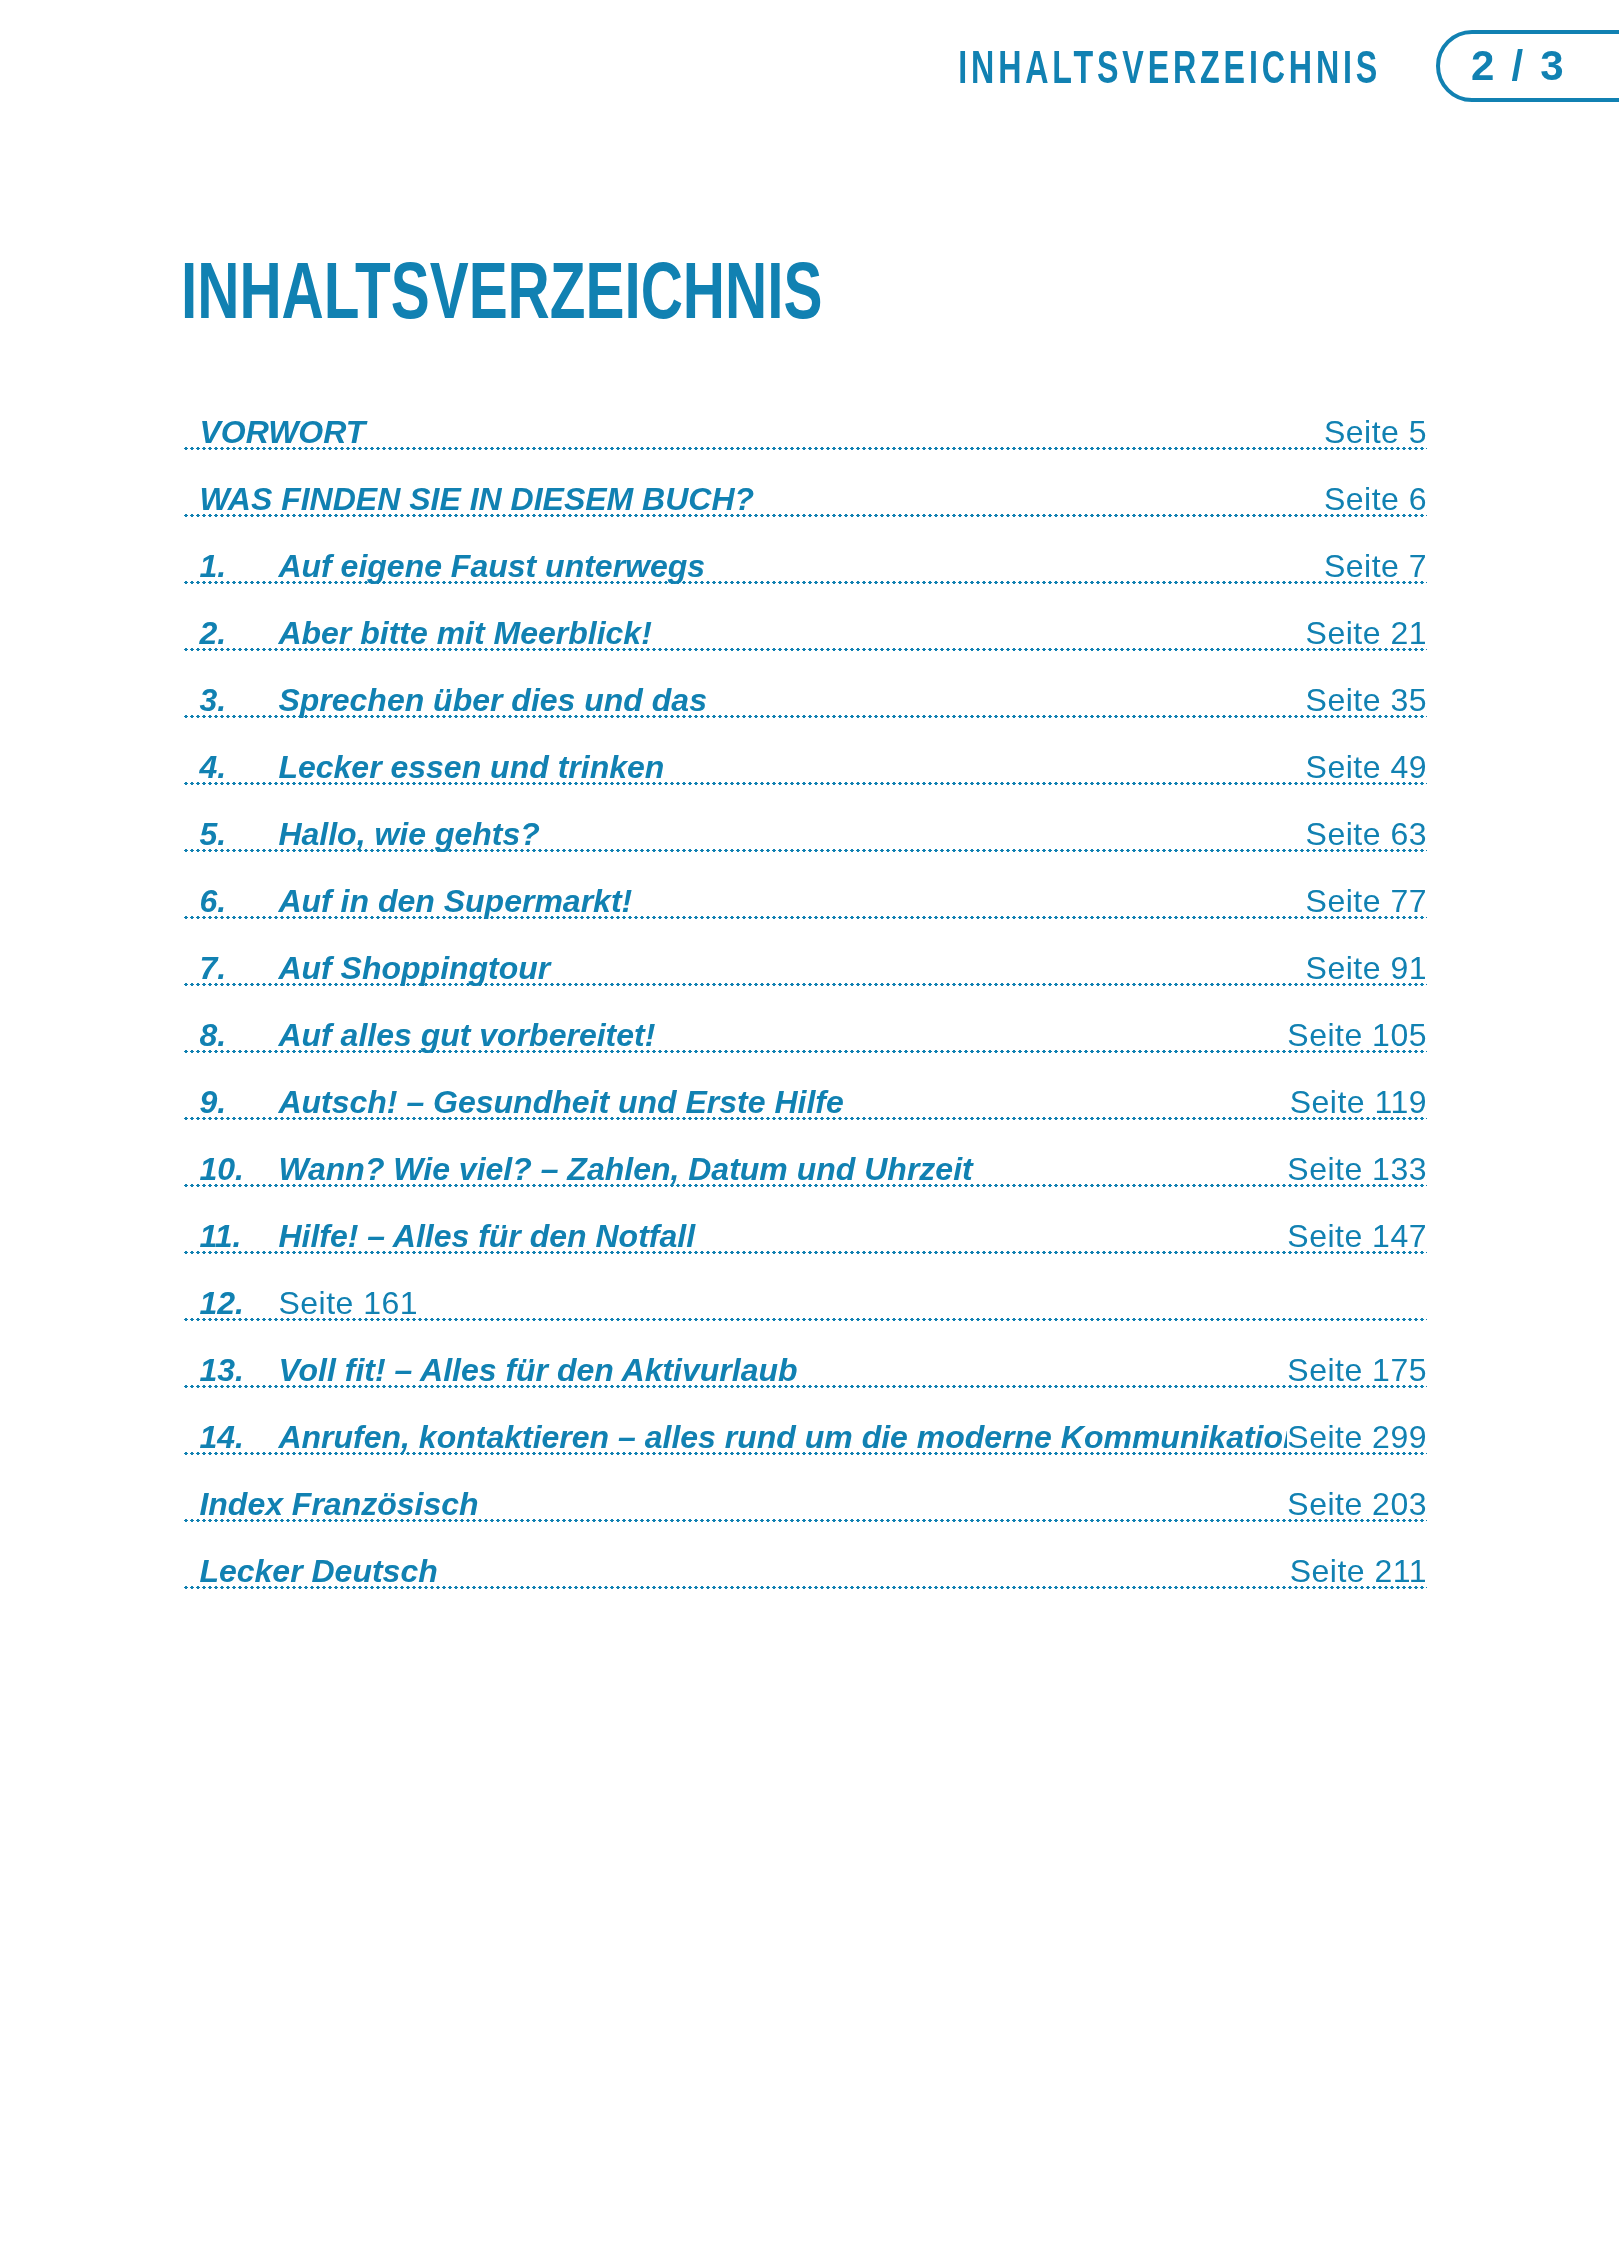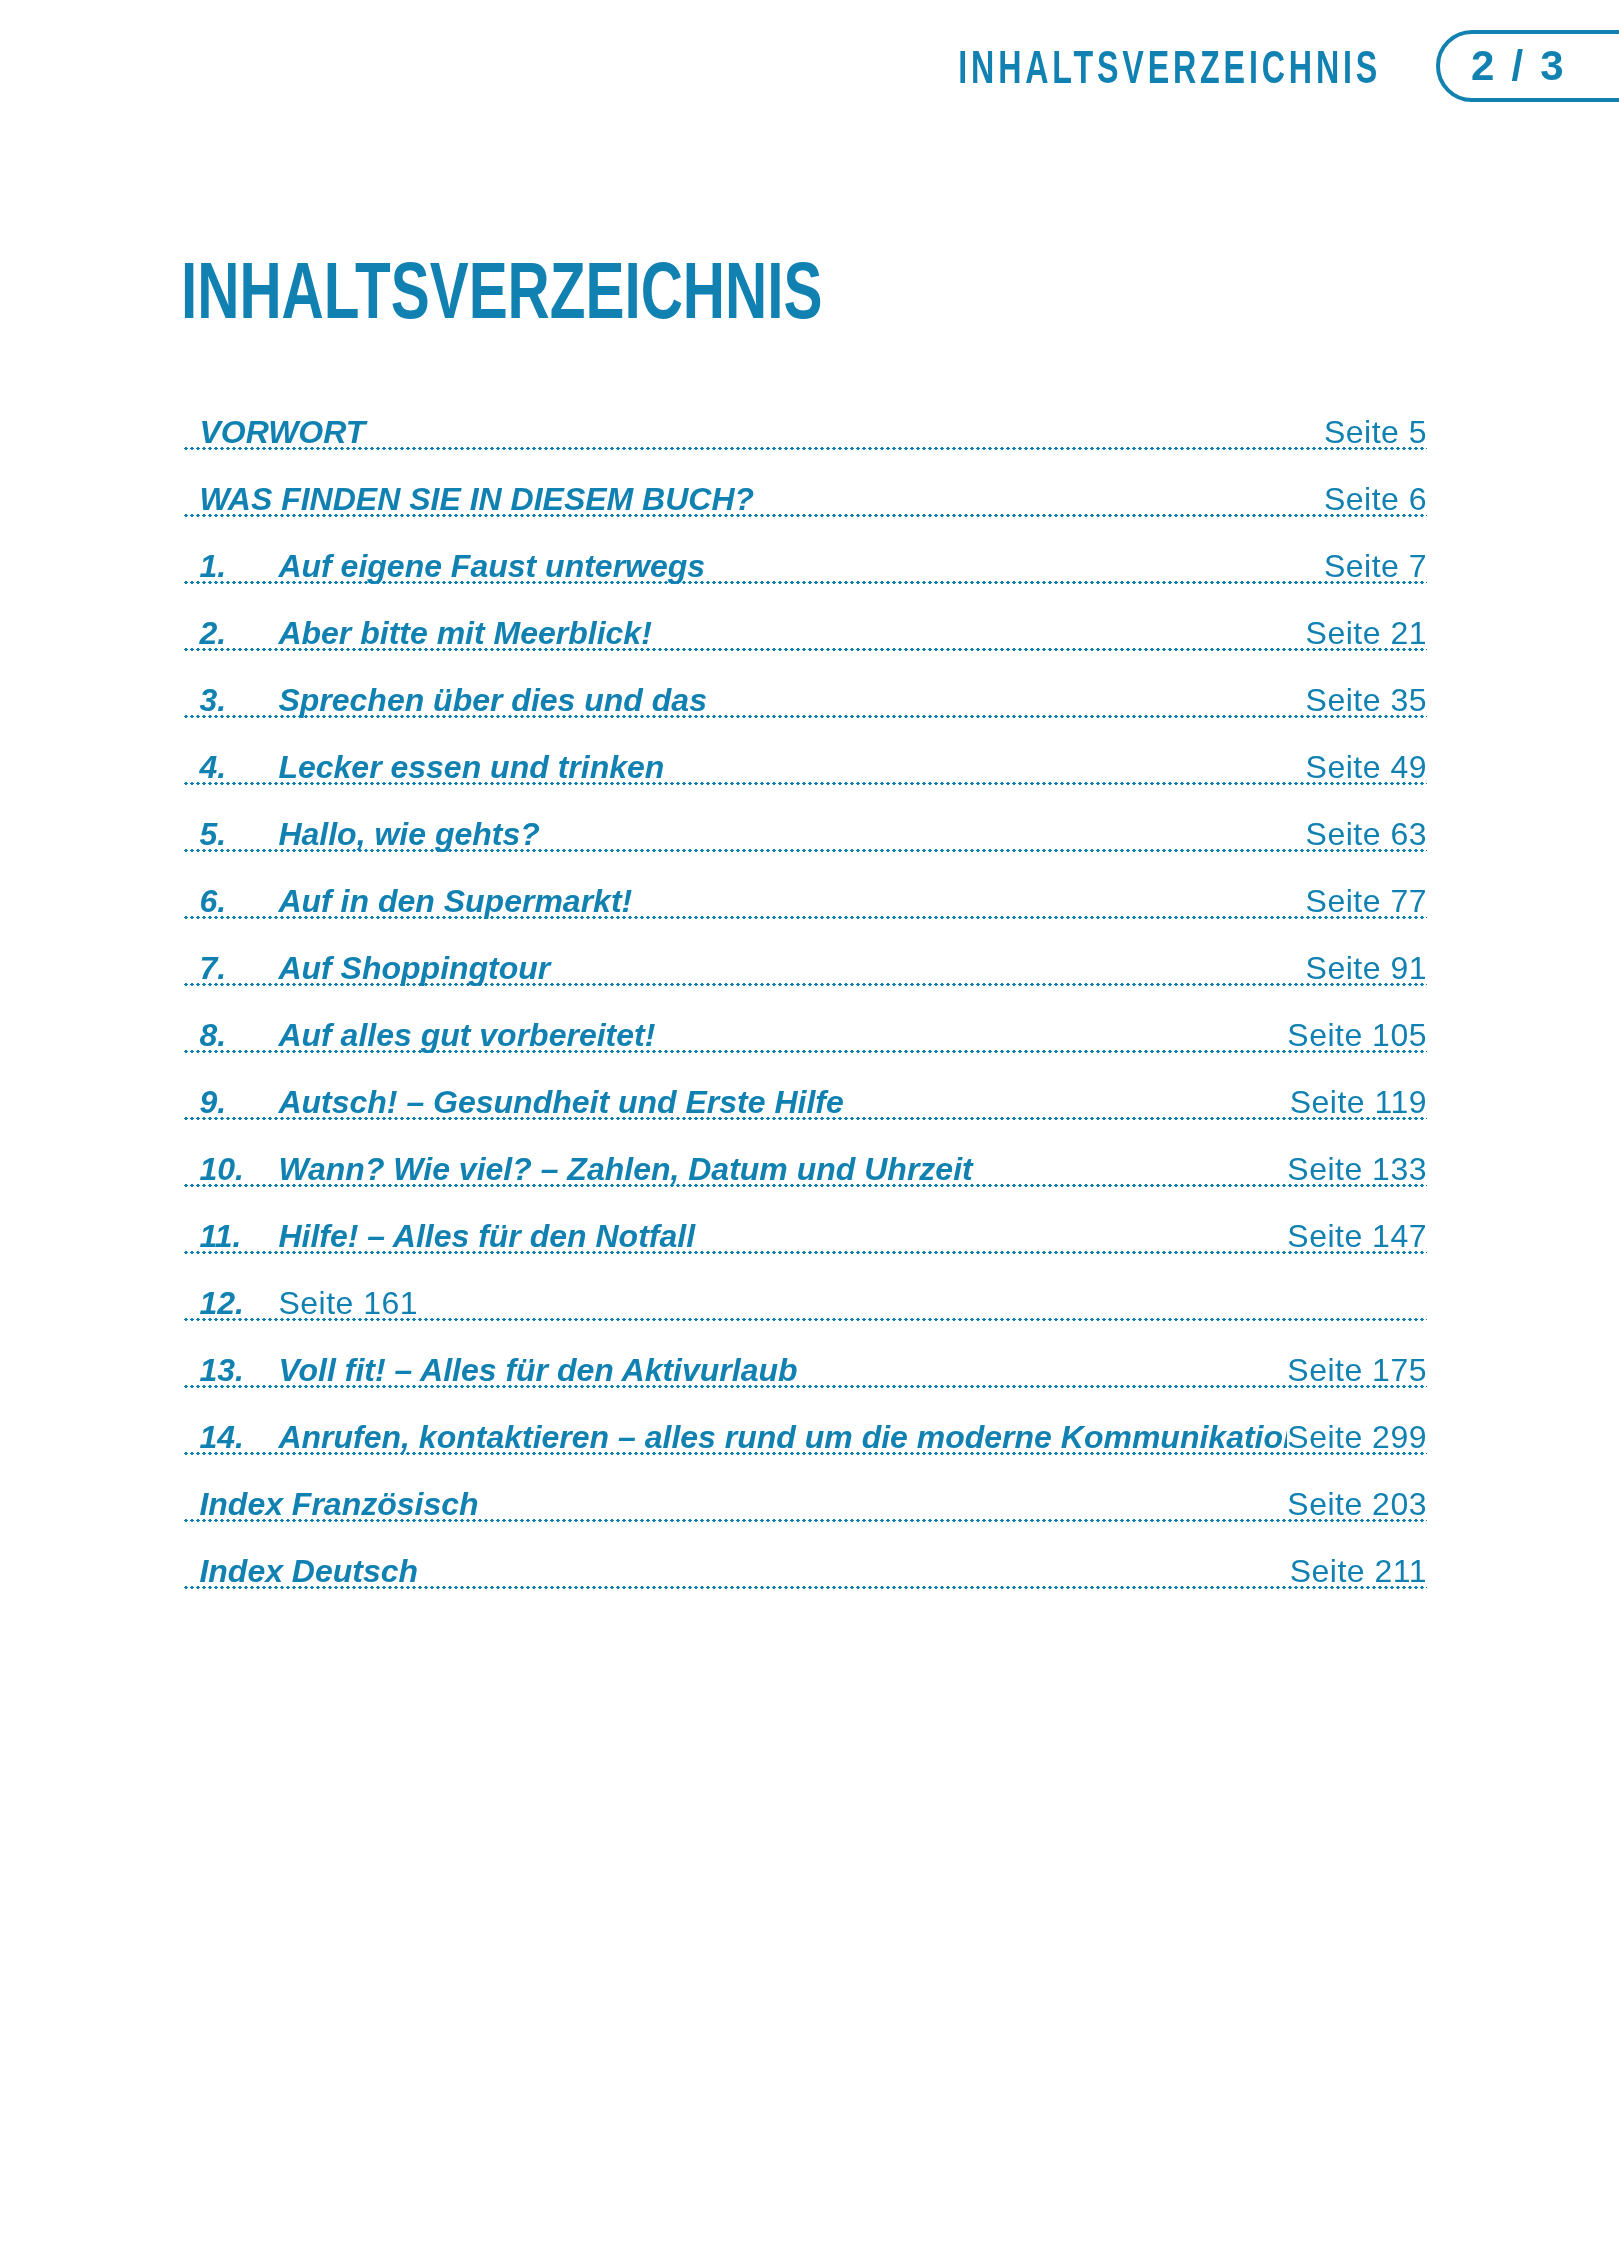--- a/index.html
+++ b/index.html
@@ -233,19 +233,19 @@
     </div>
     <div class="toc-row">
       <div class="row-line">
         <span class="label">Index Französisch</span>
         <span class="page">Seite 203</span>
       </div>
       <div class="dots"></div>
     </div>
     <div class="toc-row">
       <div class="row-line">
-        <span class="label">Index Deutsch</span>
+        <span class="label">Lecker Deutsch</span>
         <span class="page">Seite 211</span>
       </div>
       <div class="dots"></div>
     </div>
   </div>
 
 
 </body></html>

